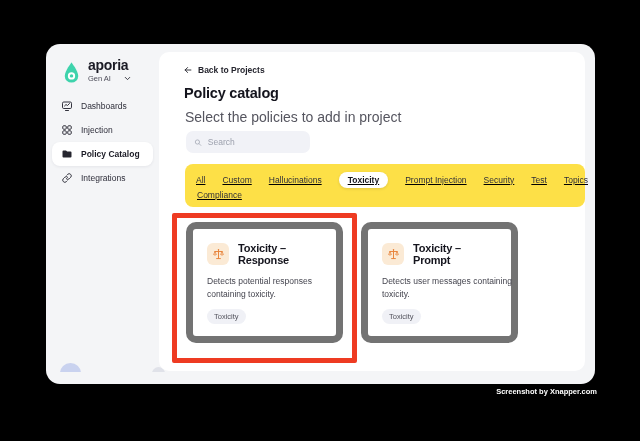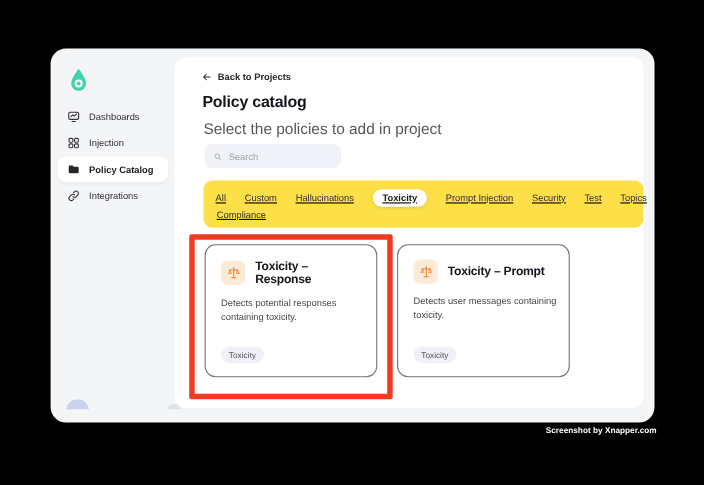--- a/index.html
+++ b/index.html
@@ -68,21 +68,21 @@
   .tabs-row1 { display: flex; align-items: center; gap: 17px; height: 21px; }
   .tabs-row2 { display: flex; align-items: flex-start; gap: 17px; height: 17px; padding-left: 1px; }
   .tab { font-size: 8.5px; color: #2e2e38; cursor: pointer; white-space: nowrap; }
   .tab.selected {
     background: #ffffff; font-weight: 700; color: #15151e;
     padding: 3px 9px; border-radius: 13px; box-shadow: 0 1px 3px rgba(25,25,50,0.12);
   }
 
   .cards-row { position: absolute; left: 27px; top: 170px; display: flex; gap: 18px; }
   .card {
-    width: 157px; height: 121px; background: #fff; border: 1px solid #737373;
+    width: 157px; height: 121px; background: #fff; border: 7px solid #737373;
     border-radius: 10px; padding: 13px 14px; position: relative; cursor: pointer;
   }
   .card-head { display: flex; align-items: center; gap: 9px; }
   .card-icon {
     width: 22px; height: 22px; border-radius: 6px; background: #fbead5;
     display: flex; align-items: center; justify-content: center; flex: 0 0 auto;
   }
   .card-title { font-size: 11px; font-weight: 700; color: #15151e; letter-spacing: -0.2px; }
   .card-desc { margin-top: 9px; font-size: 8.5px; line-height: 1.5; color: #45454f; width: 132px; }
   .card-tag {
@@ -109,20 +109,29 @@
   <div class="window">
 
     <div class="sidebar">
 
       <div class="logo-row">
         <svg class="logo-mark" viewBox="0 0 24 32">
           <path d="M12 2 C12 2 3.5 12.5 3.5 19 a8.5 8.5 0 0 0 17 0 C20.5 12.5 12 2 12 2 Z" fill="#3ed3ac"></path>
           <circle cx="12" cy="19" r="4.6" fill="#ffffff"></circle>
           <circle cx="12" cy="19" r="2.2" fill="#3ed3ac"></circle>
         </svg>
+        <div class="brand-col">
+          <div class="brand-name">aporia</div>
+          <div class="workspace-row">
+            <span class="workspace-name">Gen AI</span>
+            <svg width="9" height="9" viewBox="0 0 24 24">
+              <path d="M6 9l6 6 6-6" fill="none" stroke="#2b2b35" stroke-width="2.4" stroke-linecap="round" stroke-linejoin="round"></path>
+            </svg>
+          </div>
+        </div>
       </div>
 
       <div class="nav">
         <div class="nav-item">
           <svg class="nav-icon" viewBox="0 0 24 24">
             <rect x="3" y="4" width="18" height="13" rx="2.5" fill="none" stroke="#33333e" stroke-width="2"></rect>
             <path d="M7 12l3-3 3 2 4-4" fill="none" stroke="#33333e" stroke-width="2" stroke-linecap="round" stroke-linejoin="round"></path>
             <path d="M9 21h6" stroke="#33333e" stroke-width="2" stroke-linecap="round"></path>
           </svg>
           <span class="label">Dashboards</span>

